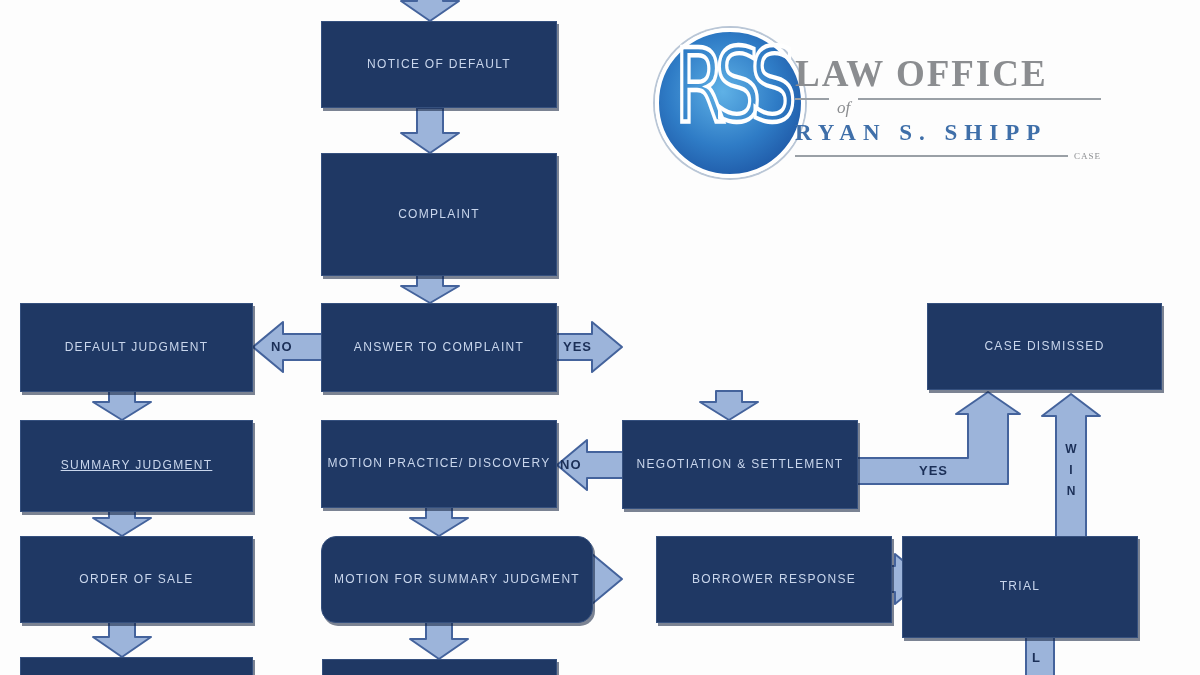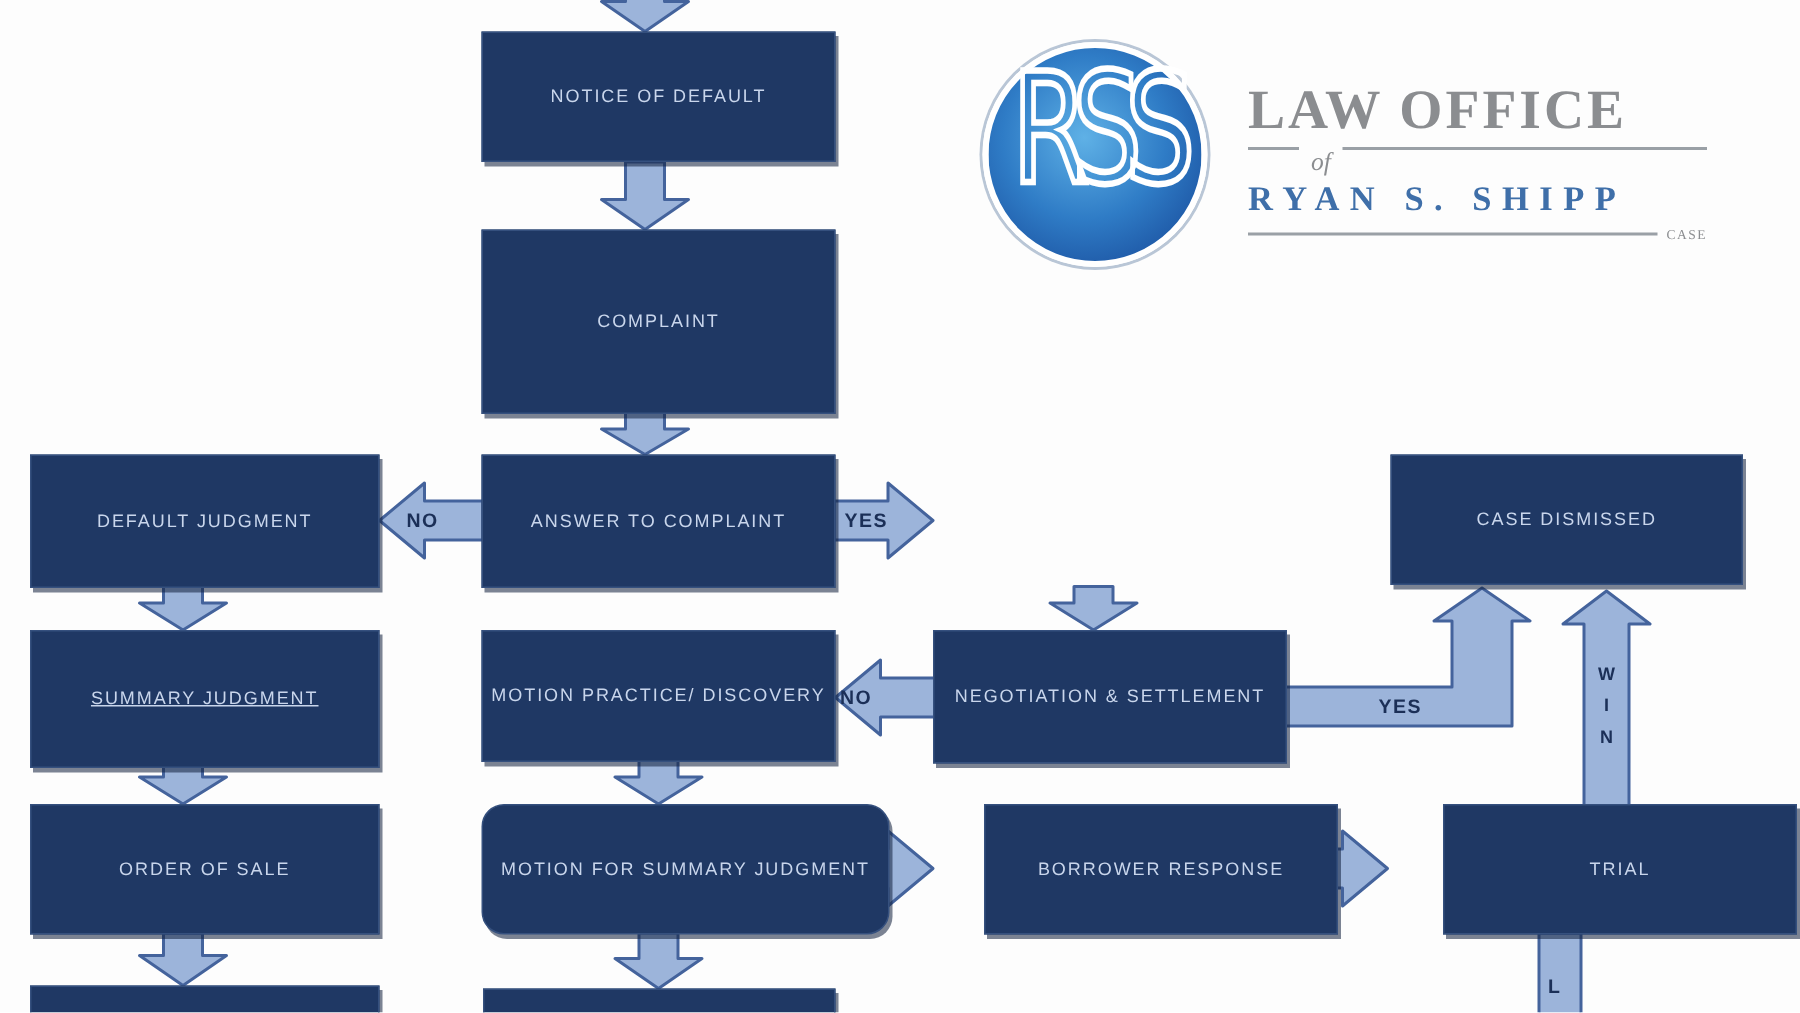--- a/index.html
+++ b/index.html
@@ -44,21 +44,21 @@
   .b-smj  { left: 20px;  top: 420px; width: 233px; height: 92px; text-decoration: underline; }
   .b-ord  { left: 20px;  top: 536px; width: 233px; height: 87px; }
   .b-pl   { left: 20px;  top: 657px; width: 233px; height: 20px; }
   .b-med  { left: 622px; top: 303px; width: 236px; height: 89px; }
   .b-neg  { left: 622px; top: 420px; width: 236px; height: 89px; }
   .b-mpd  { left: 321px; top: 420px; width: 236px; height: 88px; }
   .b-mfs  { left: 321px; top: 536px; width: 272px; height: 87px; border-radius: 15px; }
   .b-pm   { left: 322px; top: 659px; width: 235px; height: 18px; }
   .b-cds  { left: 927px; top: 303px; width: 235px; height: 87px; }
   .b-bor  { left: 622px; top: 536px; width: 236px; height: 87px; margin-left: 34px; }
-  .b-trl  { left: 962px; top: 536px; width: 236px; height: 87px; }
+  .b-trl  { left: 902px; top: 536px; width: 236px; height: 102px; }
 
   
   .arrows { position: absolute; left: 0; top: 0; width: 1200px; height: 675px; }
   .arrows polygon {
     fill: var(--arrow-fill);
     stroke: var(--arrow-stroke);
     stroke-width: 2;
     stroke-linejoin: round;
   }
   .a-label {
@@ -82,21 +82,21 @@
     left: 655px; top: 28px;
     width: 150px; height: 150px;
     border-radius: 50%;
     background: radial-gradient(circle at 45% 42%, #5fb1e6 0%, #2f7cc6 48%, #1a4f9e 88%);
     border: 4px solid #ffffff;
     box-shadow: 0 0 0 2px #b9c6d6;
   }
   .logo-circle svg { width: 100%; height: 100%; }
   .logo-text {
     position: absolute;
-    left: 832px; top: 52px;
+    left: 795px; top: 52px;
     width: 306px;
   }
   .logo-title {
     font-family: "Liberation Serif", "DejaVu Serif", serif;
     font-weight: bold;
     font-size: 37px;
     color: #8b8d90;
     letter-spacing: 2px;
     white-space: nowrap;
   }

